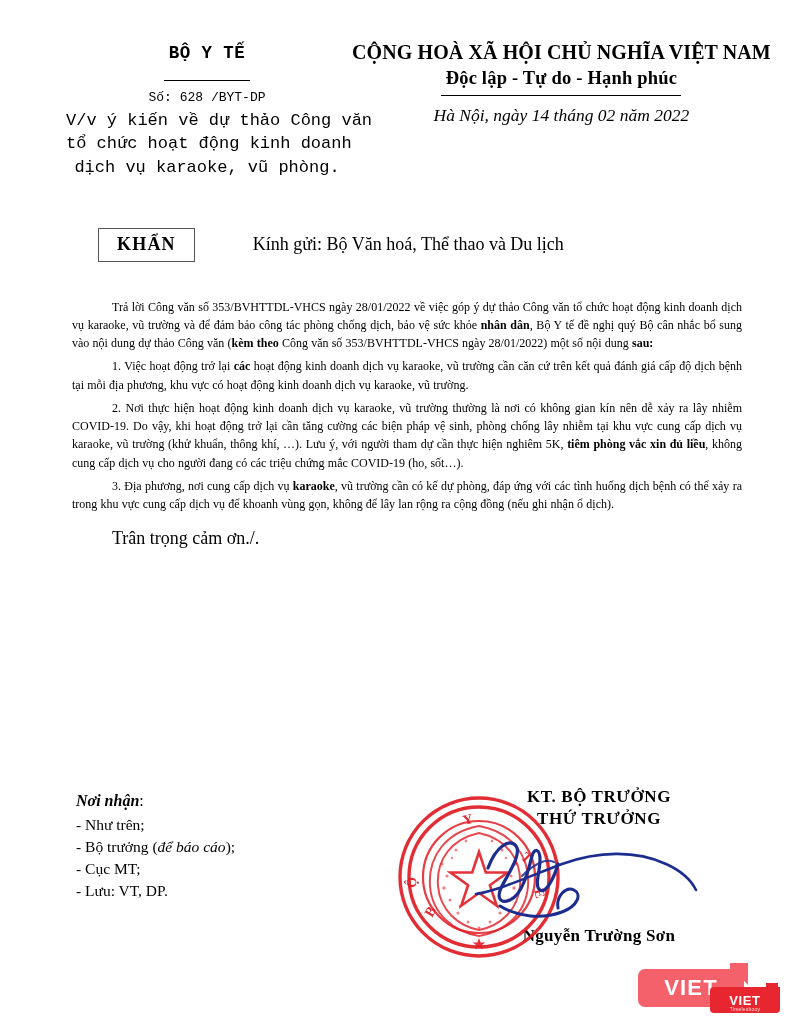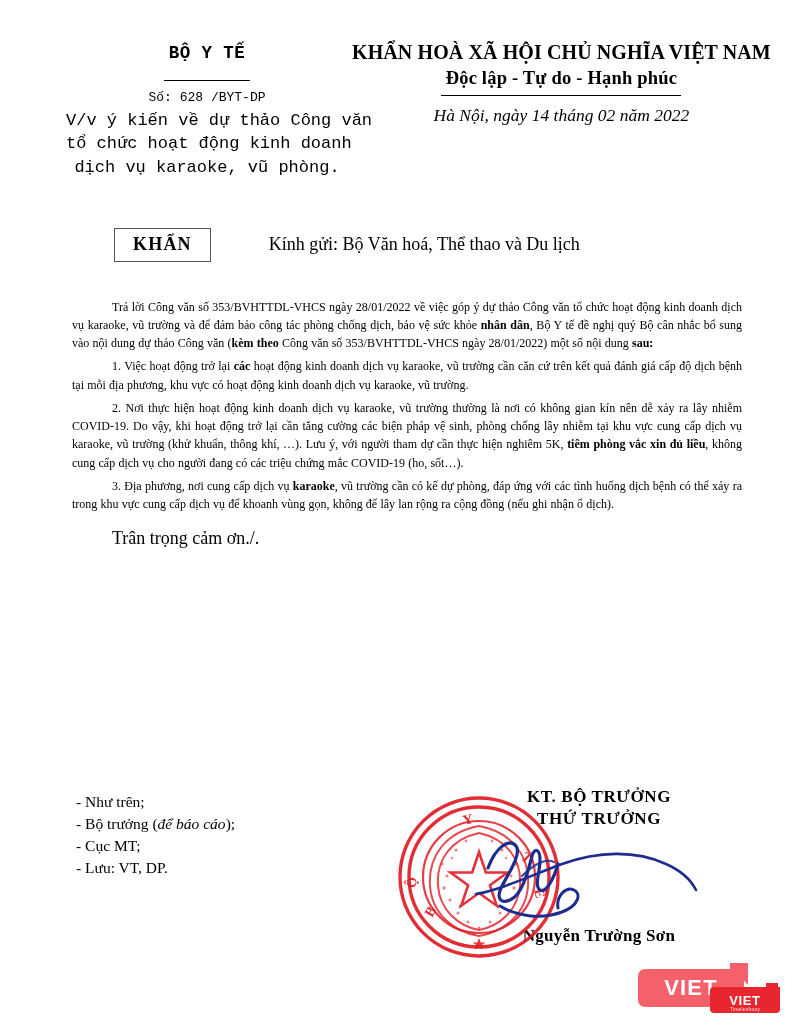--- a/index.html
+++ b/index.html
@@ -103,21 +103,20 @@
     font-style: italic;
     white-space: nowrap;
   }
 
   
   .urgent-row {
     display: flex;
     align-items: center;
     margin-top: 48px;
     padding-left: 98px;
-    margin-left: 16px;
   }
   .urgent-box {
     border: 1.6px solid #555;
     padding: 5px 18px 6px 18px;
     font-size: 18px;
     font-weight: bold;
     letter-spacing: 1.2px;
     line-height: 1.15;
   }
   .recipient-line {
@@ -308,21 +307,21 @@
       <div class="rule-short"></div>
       <div class="doc-number">Số: 628 /BYT-DP</div>
       <div class="doc-subject">
         <span class="just-line">V/v ý kiến về dự thảo Công văn</span>
         <span class="just-line">tổ chức hoạt động kinh doanh</span>
         <span class="last-line">dịch vụ karaoke, vũ phòng.</span>
       </div>
     </div>
 
     <div class="header-right">
-      <div class="nation-name">KHẨN HOÀ XÃ HỘI CHỦ NGHĨA VIỆT NAM</div>
+      <div class="nation-name">CỘNG HOÀ XÃ HỘI CHỦ NGHĨA VIỆT NAM</div>
       <div class="nation-motto">Độc lập - Tự do - Hạnh phúc</div>
       <div class="rule-motto"></div>
       <div class="place-date">Hà Nội, ngày 14 tháng 02 năm 2022</div>
     </div>
 
   </div>
 
   <div class="urgent-row">
     <div class="urgent-box">KHẨN</div>
     <div class="recipient-line">Kính gửi: Bộ Văn hoá, Thể thao và Du lịch</div>
@@ -338,20 +337,21 @@
 
     <p class="para"><span>3. Địa phương, nơi cung cấp dịch vụ </span><b>karaoke</b><span>, vũ trường cần có kế dự phòng, đáp ứng với các tình huống dịch bệnh có thể xảy ra trong khu vực cung cấp dịch vụ để khoanh vùng gọn, không để lây lan rộng ra cộng đồng (nếu ghi nhận ổ dịch).</span></p>
 
     <p class="closing">Trân trọng cảm ơn./.</p>
 
   </div>
 
   <div class="footer">
 
     <div class="recipients">
+      <div class="recipients-title"><span>Nơi nhận</span><span class="colon">:</span></div>
       <ul>
         <li><span>- Như trên;</span><span class="em"></span><span></span></li>
         <li><span>- Bộ trưởng (</span><span class="em">để báo cáo</span><span>);</span></li>
         <li><span>- Cục MT;</span><span class="em"></span><span></span></li>
         <li><span>- Lưu: VT, DP.</span><span class="em"></span><span></span></li>
       </ul>
     </div>
 
     <div class="signature">
       <div class="sig-title">KT. BỘ TRƯỞNG</div>

